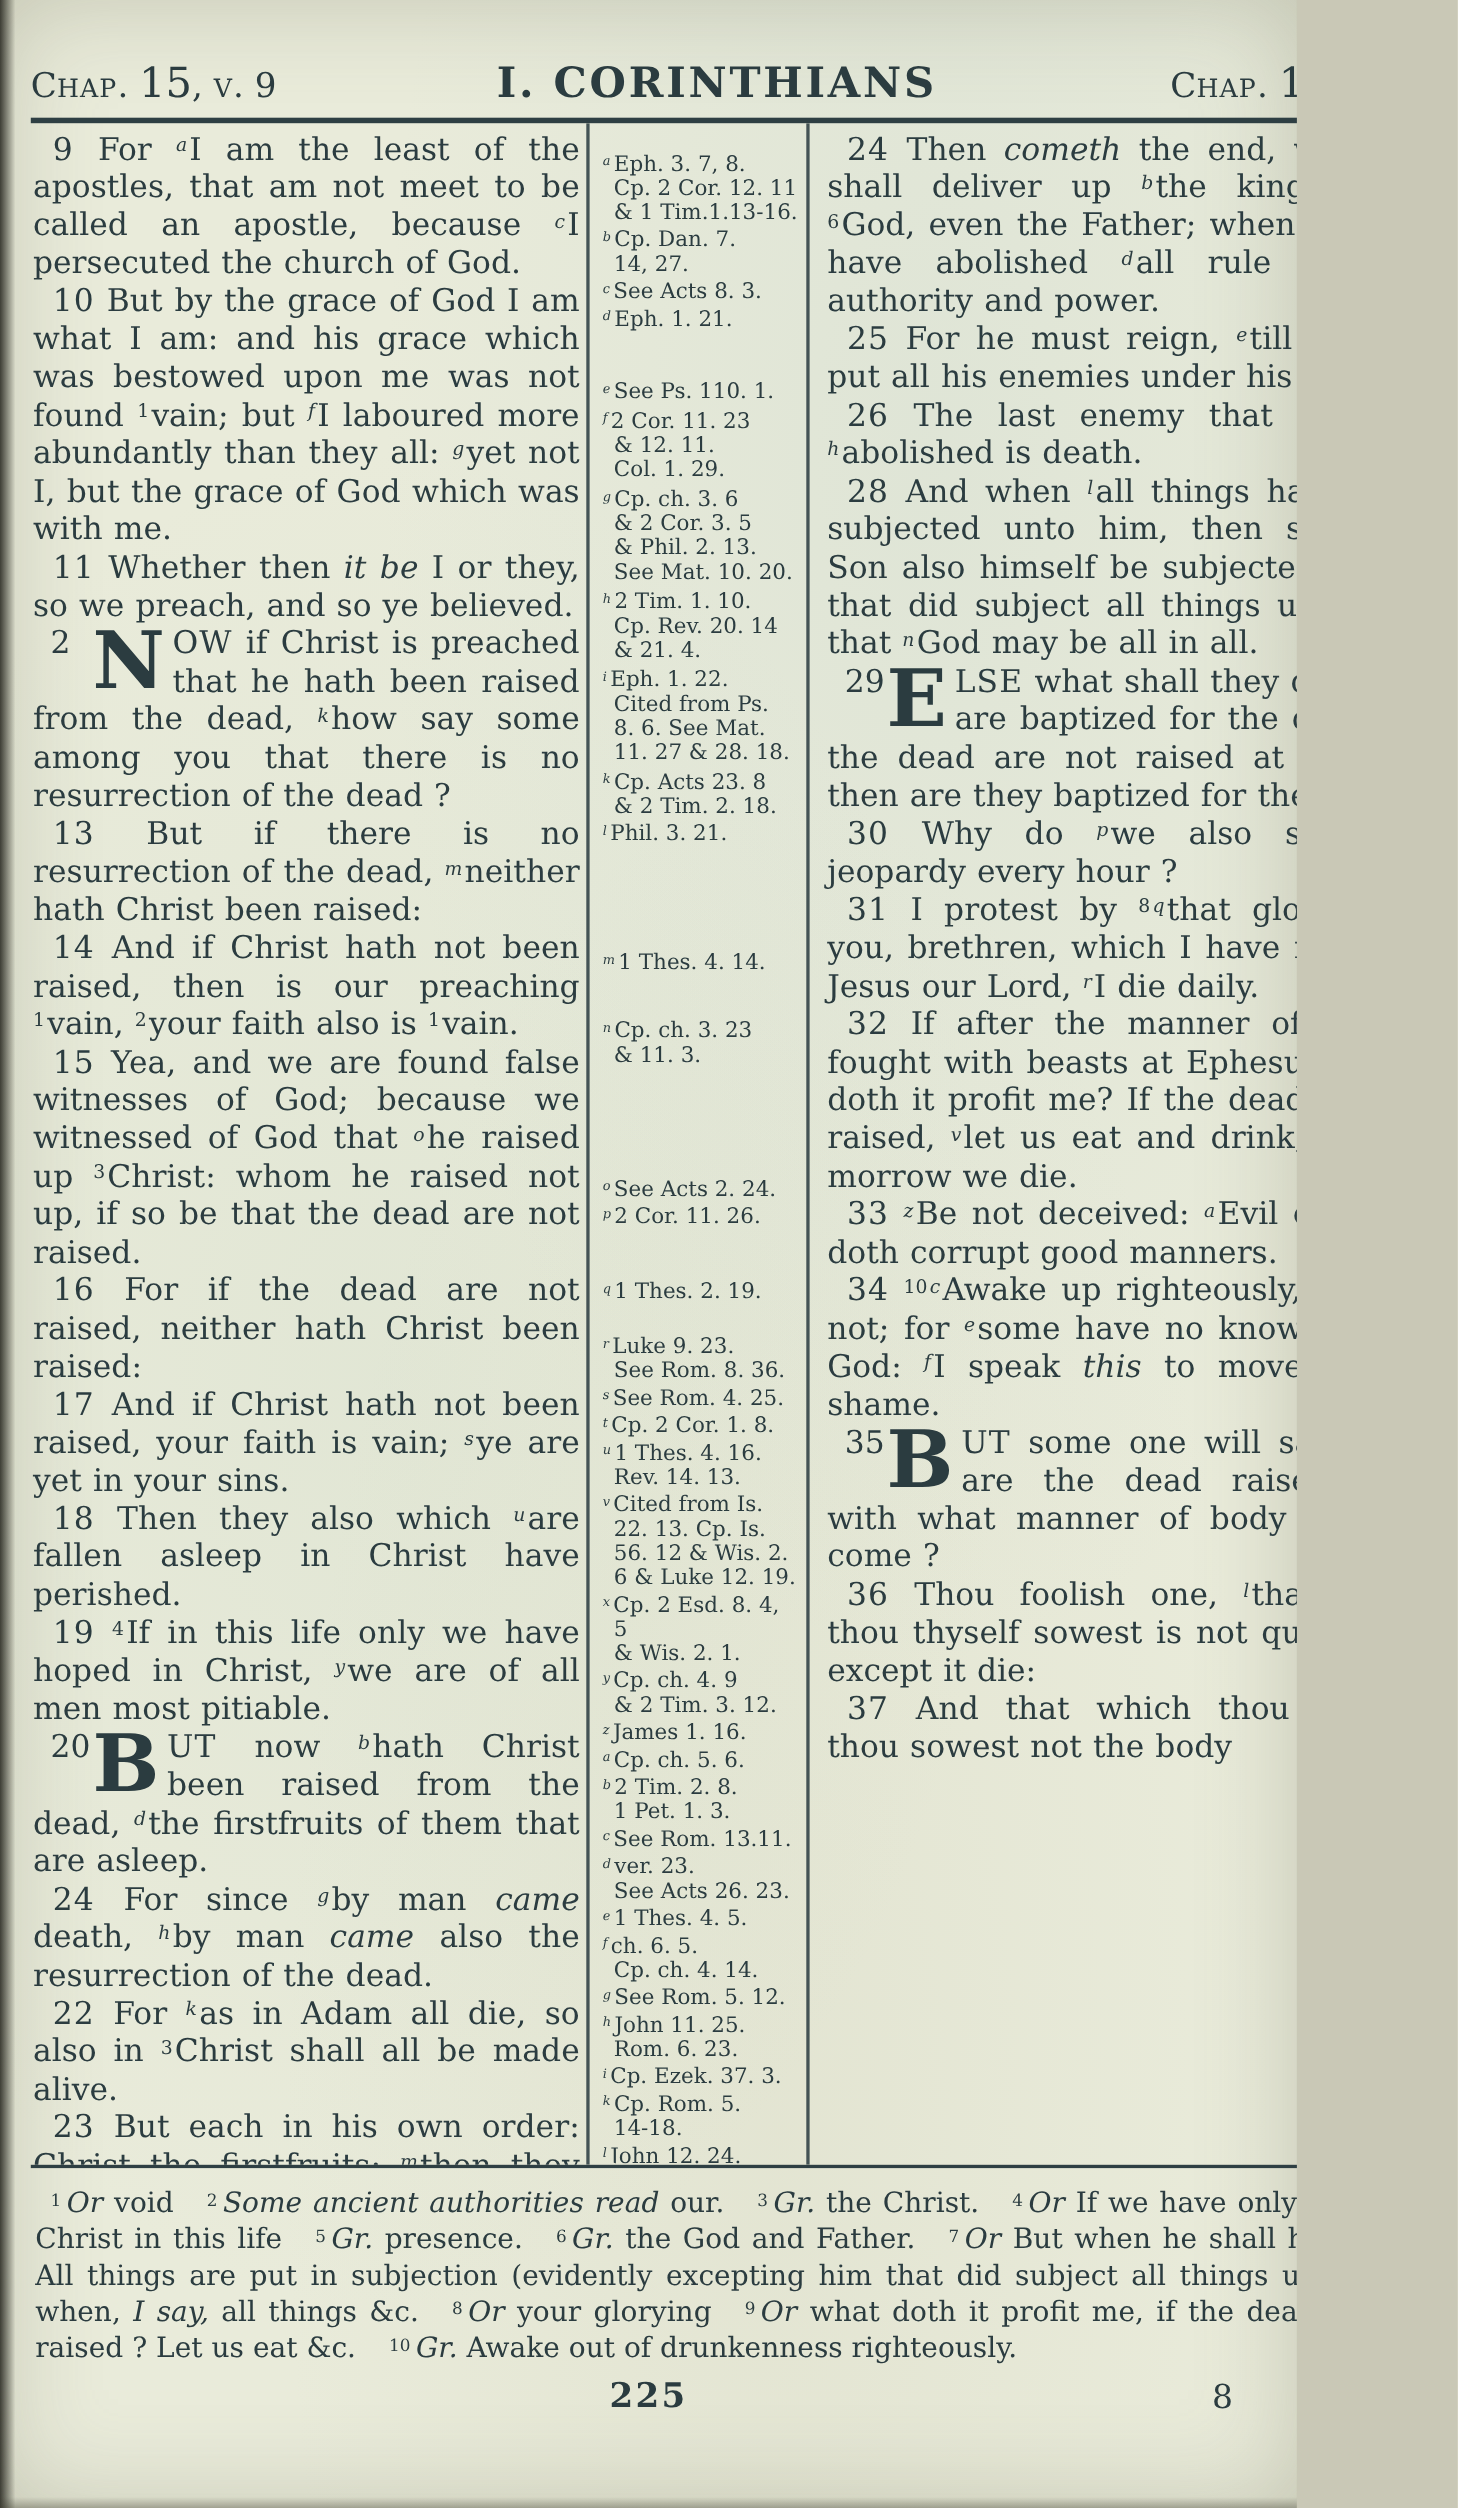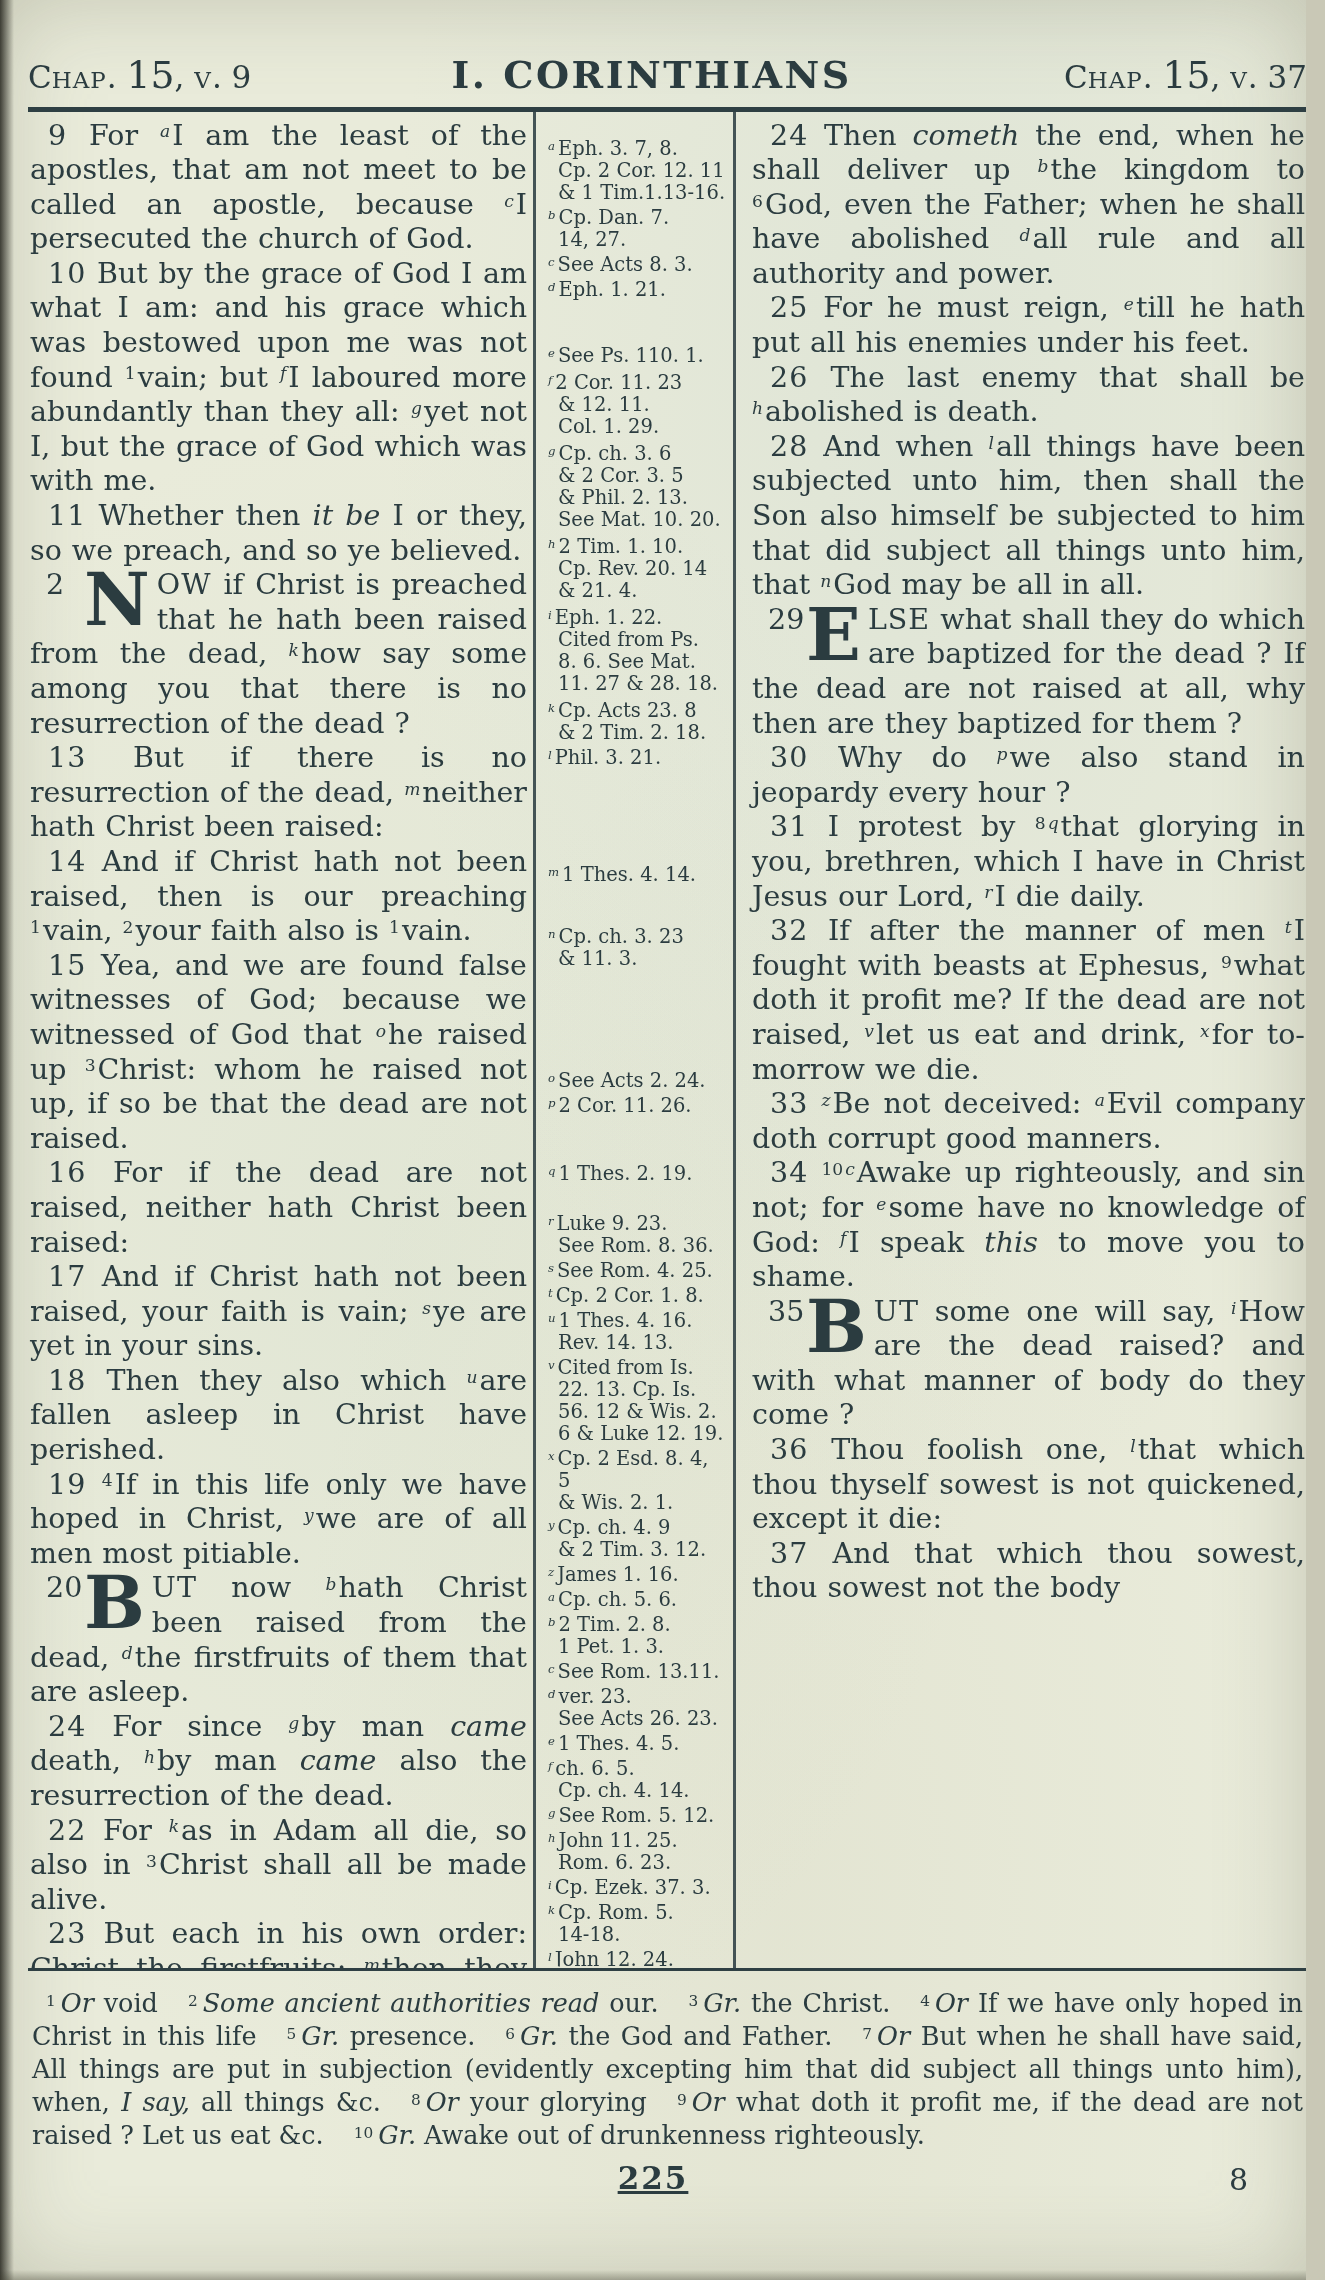--- a/index.html
+++ b/index.html
@@ -1,18 +1,18 @@
 <!DOCTYPE html>
 <html><head>
 <meta charset="utf-8">
 <style>
   html,body{margin:0;padding:0;background:#c9c8b6;}
   .page{
     position:relative;
-    width:1306px;height:2280px;
+    width:1179px;height:2280px;
     margin:0;
     background:
       radial-gradient(ellipse at 72% 18%, rgba(160,190,190,.14), transparent 42%),
       radial-gradient(ellipse at 30% 55%, rgba(185,205,185,.16), transparent 48%),
       radial-gradient(ellipse at 60% 85%, rgba(200,200,175,.18), transparent 45%),
       #e9ebda;
     box-shadow: inset 0 0 90px rgba(110,110,85,.30);
     overflow:hidden;
     font-family:"DejaVu Serif", serif;
     color:#2b3c40;
@@ -69,21 +69,21 @@
 
   
   .footrule{height:3.5px;background:#2e3f43;}
   .notes{padding:16px 4px 0 4px;font-size:25.5px;line-height:33px;
          text-align:justify;text-indent:14px;}
   .notes f{margin-right:5px;}
   .fngap{display:inline-block;width:30px;}
 
   
   .pageno-row{position:absolute;left:0;top:2160px;width:100%;text-align:center;}
-  .pageno{font-size:31px;font-weight:bold;letter-spacing:2px;text-decoration:underline;}
+  .pageno{font-size:31px;font-weight:bold;letter-spacing:2px;}
   .signature{position:absolute;right:58px;top:2px;font-size:30px;}
 </style>
 </head>
 <body>
 
 <div class="page">
   <div class="inner">
 
     <header>
       <span class="h-side">C<sc>HAP</sc>. <bn>15</bn>, <sc>V</sc>. 9</span>

